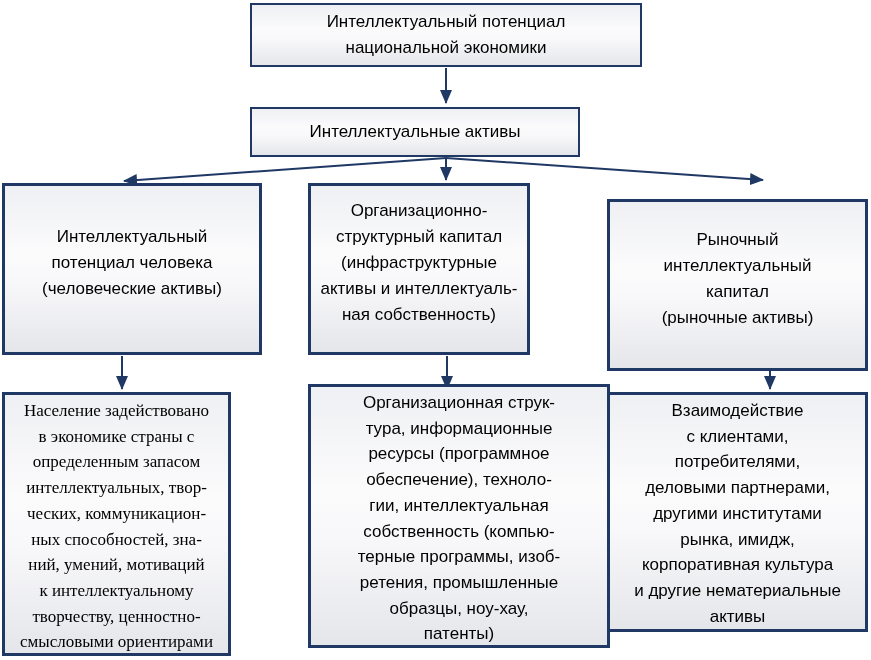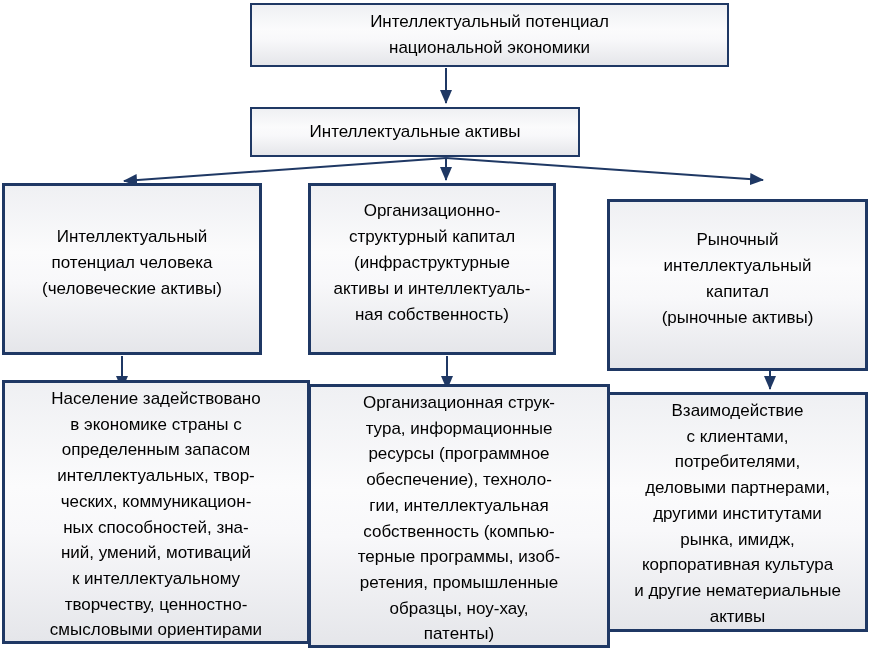--- a/index.html
+++ b/index.html
@@ -38,26 +38,26 @@
     line-height: 26px;
   }
   .lvl-top { border-width: 2.5px; }
   .mid { padding-bottom: 12px; }
   .detail {
     align-items: flex-start;
     padding-top: 3px;
   }
   .detail .box-text { line-height: 25.7px; }
 
-  #box-root          { left: 250px; top: 3px;   width: 479px; height: 64px; }
+  #box-root          { left: 250px; top: 3px;   width: 392px; height: 64px; }
   #box-assets        { left: 250px; top: 107px; width: 330px; height: 50px; }
   #box-human         { left: 2px;   top: 183px; width: 260px; height: 172px; }
-  #box-org           { left: 308px; top: 183px; width: 248px; height: 172px; }
+  #box-org           { left: 308px; top: 183px; width: 222px; height: 172px; }
   #box-market        { left: 607px; top: 183px; width: 261px; height: 172px; margin-top: 16px; }
-  #box-human-detail  { left: 2px;   top: 380px; width: 308px; height: 264px; }
+  #box-human-detail  { left: 2px;   top: 392px; width: 229px; height: 264px; font-family: Liberation Serif, serif; }
   #box-org-detail    { left: 308px; top: 384px; width: 302px; height: 264px; }
   #box-market-detail { left: 607px; top: 392px; width: 261px; height: 240px; }
 </style>
 </head>
 <body>
 
 <div class="canvas">
 
   <svg class="connectors" width="871" height="660" viewBox="0 0 871 660">
     <defs>

